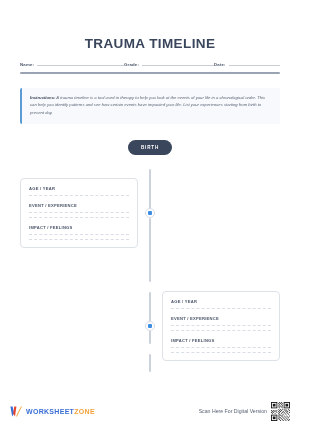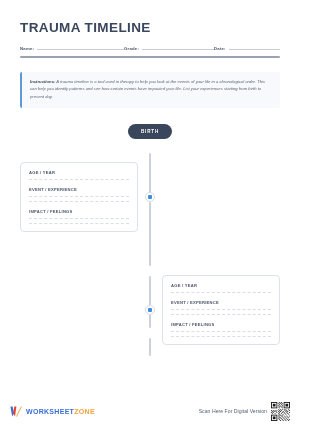--- a/index.html
+++ b/index.html
@@ -10,21 +10,21 @@
     overflow: hidden;
   }
   .page {
     position: relative;
     width: 300px; height: 424px;
     background: #ffffff;
     padding: 0 20px;
   }
 
   
-  .header { padding-top: 20px; }
+  .header { padding-top: 36px; text-align: center; }
   .title {
     font-size: 13.5px;
     font-weight: bold;
     letter-spacing: 0.4px;
     color: #39465c;
   }
   .field-row {
     display: flex;
     margin-top: 11px;
     gap: 0;

